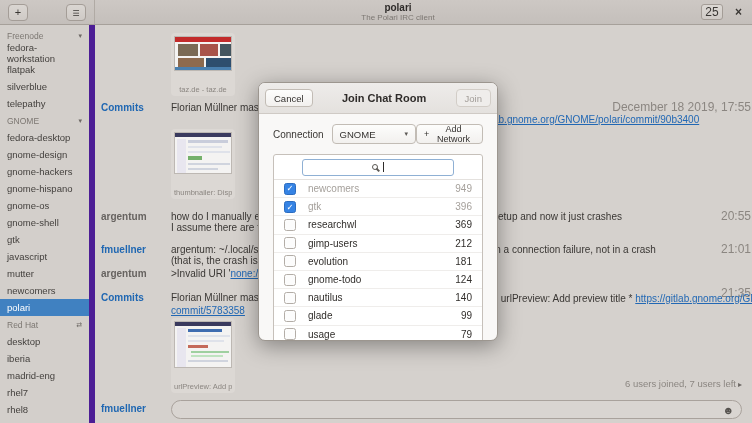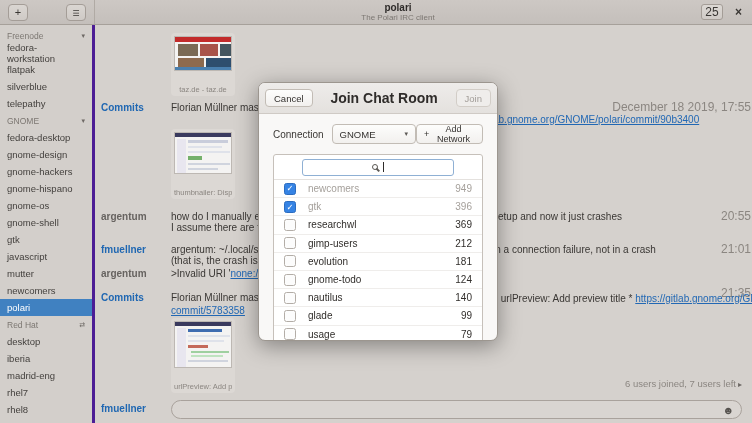--- a/index.html
+++ b/index.html
@@ -20,21 +20,21 @@
   .hb-title .t { font-size:10px; font-weight:bold; color:#2f2c2a; }
   .hb-title .st { font-size:8px; color:#7c7772; }
   .hb-right { flex:none; display:flex; align-items:center; gap:12px; padding-right:10px; }
   .badge-btn { min-width:22px; height:16px; background:linear-gradient(#dcd8d4,#d0cbc7);
     border:1px solid #a49d97; border-radius:3px; font-size:12px; color:#3a3734;
     text-align:center; line-height:14px; padding:0 3px; }
   .close-btn { font-size:12px; font-weight:bold; color:#3a3734; background:none; border:none; }
 
   
   .sidebar { position:absolute; top:25px; left:0; width:95px; bottom:0;
-    background:#d3cfcb; border-right:3px solid #4c1d95; padding-top:2px; overflow:hidden; }
+    background:#d3cfcb; border-right:6px solid #4c1d95; padding-top:2px; overflow:hidden; }
   .sb-row { height:17px; display:flex; align-items:center; padding:0 7px; font-size:9.5px; color:#44413e; }
   .sb-head { color:#7c7772; font-size:8.5px; justify-content:space-between; }
   .sb-head .exp { font-size:7px; color:#6d6965; }
   .sb-row.selected { background:#4081c1; color:#ffffff; }
 
   
   .chat { position:absolute; top:25px; left:96px; right:0; bottom:0; background:#d5d1cd; }
   .msg { position:absolute; left:0; right:0; height:12px; }
   .msg .nick { position:absolute; left:5px; top:0; width:66px; font-size:10px; font-weight:bold; color:#676360; }
   .msg .nick.blue { color:#1f67b2; }
@@ -60,21 +60,21 @@
 
   
   .dialog { position:absolute; left:258px; top:82px; width:240px; height:259px; z-index:10;
     background:#f9f8f7; border:1px solid #9c968f; border-radius:7px;
     box-shadow:0 5px 22px rgba(0,0,0,0.38); overflow:hidden; }
   .dlg-header { height:31px; background:linear-gradient(#eeecea,#e4e1de);
     border-bottom:1px solid #cfcac5; display:flex; align-items:center; padding:0 6px; }
   .dlg-btn { height:18px; padding:0 8px; font-size:9.5px; border-radius:4px;
     background:linear-gradient(#fdfdfc,#f2f0ee); border:1px solid #c2bcb5; color:#353230; }
   .dlg-btn.disabled { background:#efedeb; color:#a29d98; border-color:#d2cdc7; }
-  .dlg-title { flex:1; text-align:center; font-size:14px; font-weight:bold; color:#2f2c2a; }
+  .dlg-title { flex:1; text-align:center; font-size:11px; font-weight:bold; color:#2f2c2a; }
   .conn-row { display:flex; align-items:center; margin:10px 14px 0; height:20px; }
   .conn-label { font-size:10px; color:#3a3734; margin-right:8px; }
   .dropdown { width:96px; height:20px; background:linear-gradient(#fdfdfc,#f2f0ee);
     border:1px solid #c2bcb5; border-radius:4px; display:flex; align-items:center;
     padding:0 7px; font-size:9.5px; color:#353230; }
   .dropdown .dd-arrow { margin-left:auto; font-size:7px; color:#5c5955; }
   .addnet-btn { margin-left:auto; height:20px; padding:0 7px; font-size:9px;
     background:linear-gradient(#fdfdfc,#f2f0ee); border:1px solid #c2bcb5; border-radius:4px;
     color:#353230; display:flex; align-items:center; gap:3px; }
   .room-frame { margin:10px 14px 0; height:190px; background:#ffffff;

